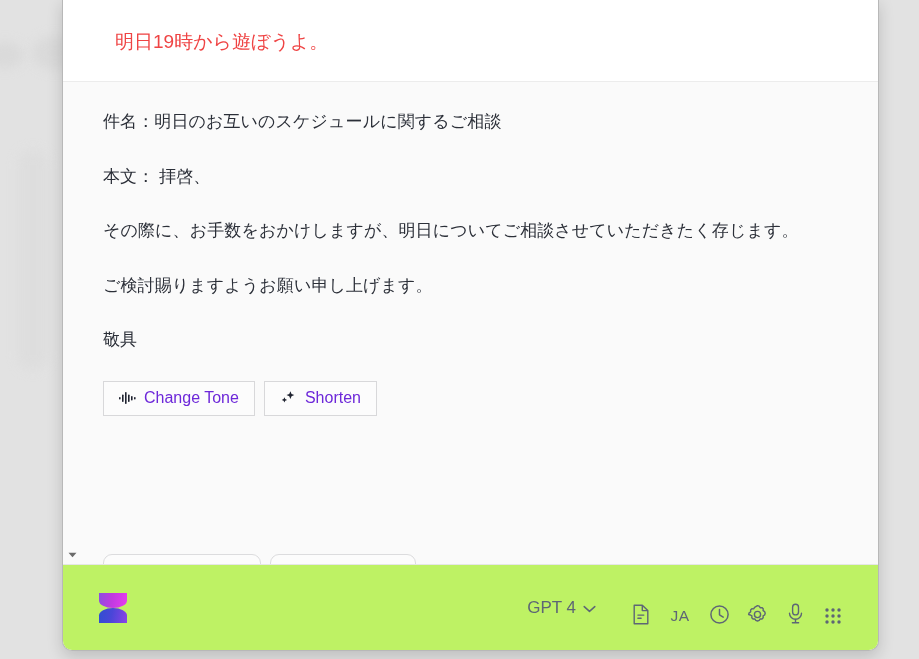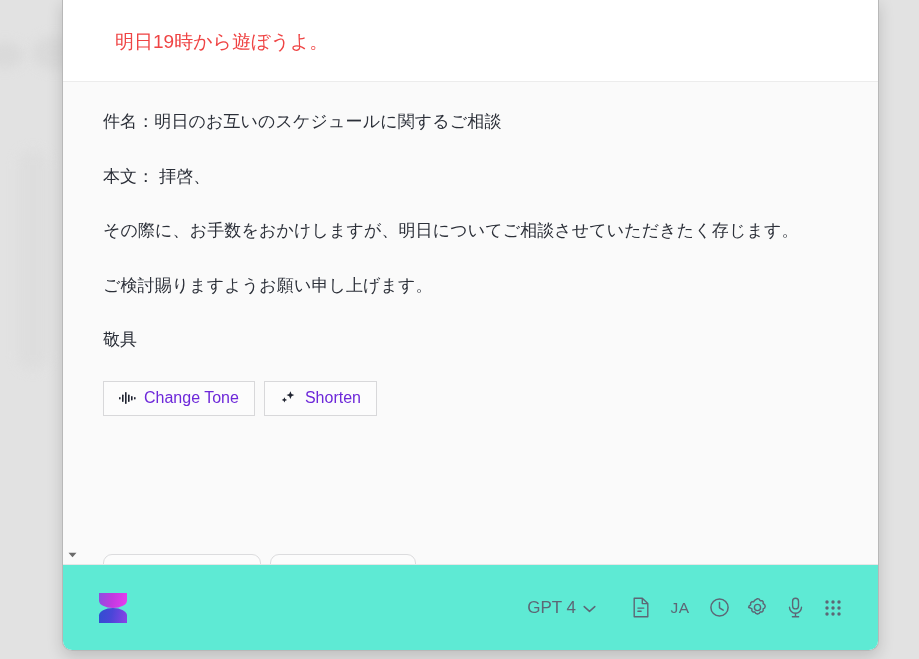--- a/index.html
+++ b/index.html
@@ -164,21 +164,21 @@
     align-items: center;
     justify-content: center;
     cursor: pointer;
   }
   #scroll-down-arrow svg { display: block; }
 
   
   #toolbar {
     flex: 0 0 auto;
     height: 86px;
-    background: #5eead4;
+    background: #bef264;
     border-top: 1px solid #e6e6e6;
     display: flex;
     align-items: center;
     padding: 0 26px 0 36px;
     box-sizing: border-box;
   }
 
   #logo {
     width: 28px;
     height: 30px;
@@ -207,21 +207,21 @@
 
   #toolbar-spacer { flex: 1 1 auto; }
 
   #toolbar-right {
     display: flex;
     align-items: center;
     gap: 0;
   }
   .tb-item {
     display: flex;
-    align-items: center;
+    align-items: flex-end;
     justify-content: center;
     color: #5d6675;
     cursor: pointer;
     height: 34px;
   }
   #model-selector {
     display: flex;
     align-items: center;
     gap: 7px;
     font-size: 17px;

